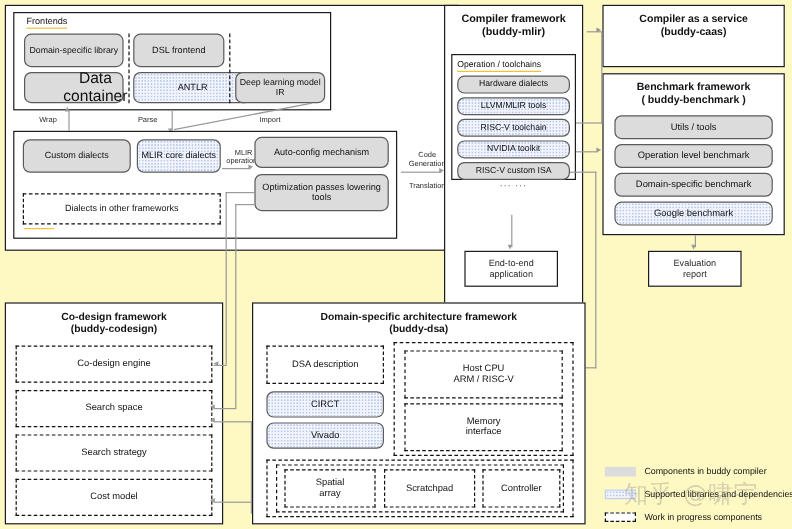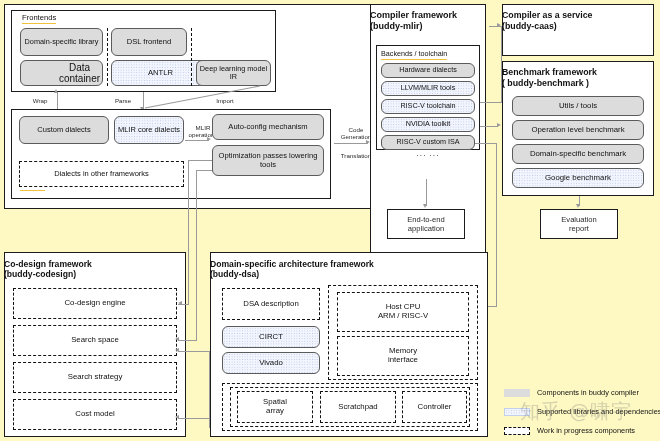--- a/index.html
+++ b/index.html
@@ -1,21 +1,21 @@
 <!DOCTYPE html>
 <html><head>
 <meta charset="utf-8">
 <style>
   html,body{margin:0;padding:0;background:#ffffff;}
   body{font-family:"Liberation Sans",sans-serif;color:#111;}
   #canvas{position:relative;width:660px;height:441px;overflow:hidden;background:#fef9c3;}
 
   
   .panel{position:absolute;border:1.3px solid #1b1b1b;background:#fff;box-sizing:border-box;}
-  .titleline{position:absolute;text-align:left;font-weight:bold;line-height:1.22;}
+  .titleline{position:absolute;text-align:center;font-weight:bold;line-height:1.22;}
   .lbl{position:absolute;font-size:6.2px;color:#2a2a2a;line-height:1.2;text-align:center;}
 
   
   .box{position:absolute;box-sizing:border-box;display:flex;align-items:center;
        justify-content:center;text-align:center;line-height:1.15;}
   .gray{background:#dcdcdc;border:1.2px solid #5b5b5b;border-radius:6px;}
   .dotted-fill{border:1.2px solid #5b5b5b;border-radius:6px;
       background-color:#f2f5fd;
       background-image:radial-gradient(#b9c8e8 0.6px, transparent 0.7px);
       background-size:2.6px 2.6px;}
@@ -60,21 +60,21 @@
 
   <div class="panel" style="left:4px;top:4px;width:378px;height:205px;"></div>
 
   <div class="panel" style="left:11px;top:10px;width:265px;height:82px;">
   </div>
   <div class="uhead" style="left:22px;top:13px;">Frontends</div>
 
   <div class="box gray" style="left:20px;top:28px;width:83px;height:28px;font-size:7.3px;">Domain-specific library</div>
   <div class="box gray" style="left:111px;top:28px;width:76px;height:28px;font-size:7.6px;">DSL frontend</div>
 
-  <div class="box gray" style="left:20px;top:60px;width:83px;height:26px;font-size:10px;padding-left:36px;">Data container</div>
+  <div class="box gray" style="left:20px;top:60px;width:83px;height:26px;font-size:13px;padding-left:36px;">Data container</div>
   <div class="box dotted-fill" style="left:111px;top:60px;width:99px;height:26px;font-size:7.6px;">ANTLR</div>
   <div class="box gray" style="left:196px;top:60px;width:75px;height:26px;font-size:7.3px;">Deep learning model IR</div>
 
   <div class="vdash" style="left:107px;top:28px;height:58px;"></div>
   <div class="vdash" style="left:191px;top:28px;height:58px;"></div>
 
   <div class="lbl" style="left:22px;top:97px;width:36px;">Wrap</div>
   <div class="lbl" style="left:105px;top:97px;width:36px;">Parse</div>
   <div class="lbl" style="left:205px;top:97px;width:40px;">Import</div>
 
@@ -113,21 +113,21 @@
   <div class="ln lnh" style="left:334px;top:143px;width:34px;"></div>
   <div class="arrow ar-r" style="left:366px;top:140.4px;"></div>
 
   <div class="panel" style="left:370px;top:4px;width:116px;height:254px;"></div>
   <div class="titleline" style="left:370px;top:10px;width:116px;font-size:9px;">
     <span>Compiler framework</span><br>
     <span>(buddy-mlir)</span>
   </div>
 
   <div class="panel" style="left:376px;top:45px;width:104px;height:105px;"></div>
-  <div class="uhead" style="left:381px;top:49px;font-size:7.2px;">Backends / toolchain</div>
+  <div class="uhead" style="left:381px;top:49px;font-size:7.2px;">Operation / toolchains</div>
 
   <div class="box gray" style="left:381px;top:63px;width:94px;height:15px;font-size:7.2px;">Hardware dialects</div>
   <div class="box dotted-fill" style="left:381px;top:81px;width:94px;height:15px;font-size:7.2px;">LLVM/MLIR tools</div>
   <div class="box dotted-fill" style="left:381px;top:99px;width:94px;height:15px;font-size:7.2px;">RISC-V toolchain</div>
   <div class="box dotted-fill" style="left:381px;top:117px;width:94px;height:15px;font-size:7.2px;">NVIDIA toolkit</div>
   <div class="box gray" style="left:381px;top:135px;width:94px;height:15px;font-size:7.2px;">RISC-V custom ISA</div>
   <div class="lbl" style="left:381px;top:152px;width:94px;font-size:7px;letter-spacing:1px;">··· ···</div>
 
   <div class="panel" style="left:502px;top:4px;width:152px;height:52px;"></div>
   <div class="titleline" style="left:502px;top:10px;width:152px;font-size:8.8px;">

